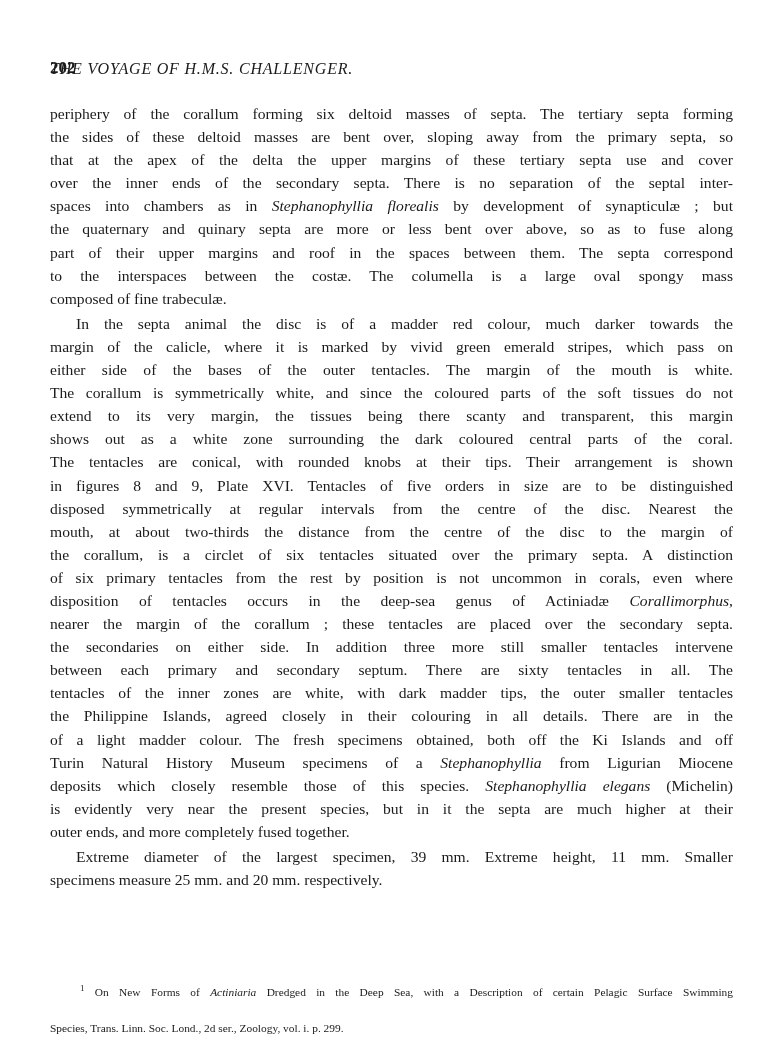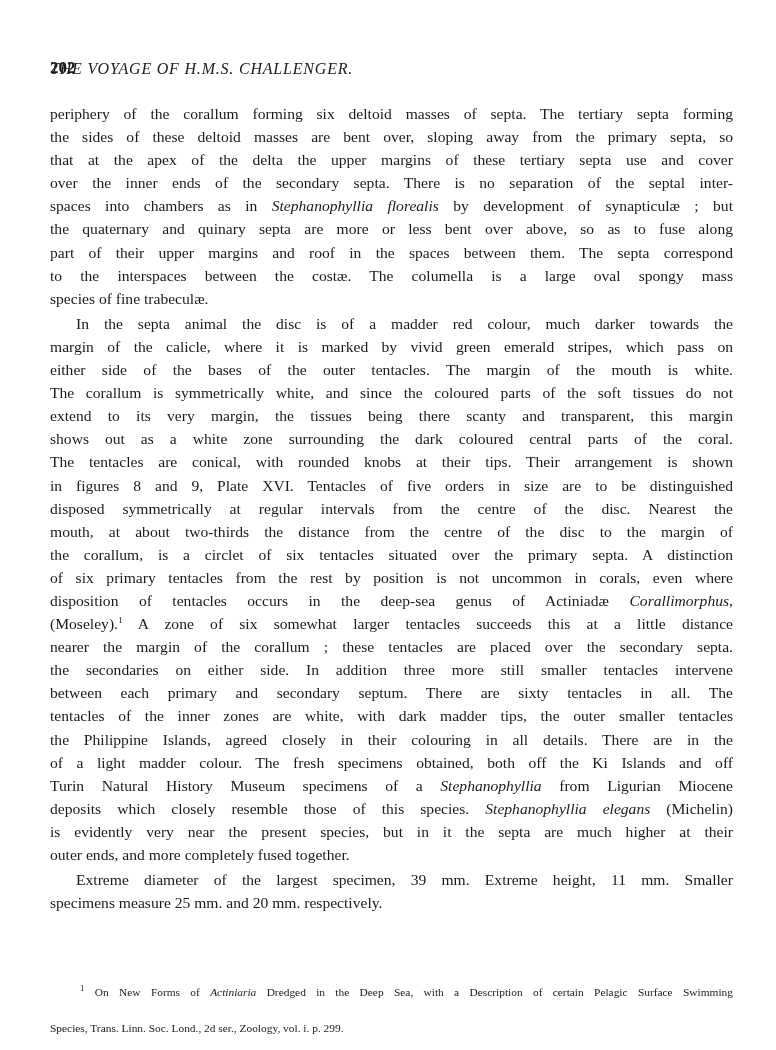--- a/index.html
+++ b/index.html
@@ -35,38 +35,37 @@
   <div class="body">
     <div>
         <span class="line">periphery of the corallum forming six deltoid masses of septa.  The tertiary septa forming</span>
         <span class="line">the sides of these deltoid masses are bent over, sloping away from the primary septa, so</span>
         <span class="line">that at the apex of the delta the upper margins of these tertiary septa use and cover</span>
         <span class="line">over the inner ends of the secondary septa.  There is no separation of the septal inter-</span>
         <span class="line">spaces into chambers as in <em>Stephanophyllia florealis</em> by development of synapticulæ ; but</span>
         <span class="line">the quaternary and quinary septa are more or less bent over above, so as to fuse along</span>
         <span class="line">part of their upper margins and roof in the spaces between them.  The septa correspond</span>
         <span class="line">to the interspaces between the costæ.  The columella is a large oval spongy mass</span>
-        <span class="line last">species of fine trabeculæ.</span>
+        <span class="line last">composed of fine trabeculæ.</span>
       </div>
     <div class="para-gap"></div>
     <div>
         <span class="line indent">In the septa animal the disc is of a madder red colour, much darker towards the</span>
         <span class="line">margin of the calicle, where it is marked by vivid green emerald stripes, which pass on</span>
         <span class="line">either side of the bases of the outer tentacles.  The margin of the mouth is white.</span>
         <span class="line">The corallum is symmetrically white, and since the coloured parts of the soft tissues do not</span>
         <span class="line">extend to its very margin, the tissues being there scanty and transparent, this margin</span>
         <span class="line">shows out as a white zone surrounding the dark coloured central parts of the coral.</span>
         <span class="line">The tentacles are conical, with rounded knobs at their tips.  Their arrangement is shown</span>
         <span class="line">in figures 8 and 9, Plate XVI.  Tentacles of five orders in size are to be distinguished</span>
         <span class="line">disposed symmetrically at regular intervals from the centre of the disc.  Nearest the</span>
         <span class="line">mouth, at about two-thirds the distance from the centre of the disc to the margin of</span>
         <span class="line">the corallum, is a circlet of six tentacles situated over the primary septa.  A distinction</span>
         <span class="line">of six primary tentacles from the rest by position is not uncommon in corals, even where</span>
         <span class="line">disposition of tentacles occurs in the deep-sea genus of Actiniadæ <em>Corallimorphus</em>,</span>
-        <span class="line">(Moseley).<sup>1</sup>  A zone of six somewhat larger tentacles succeeds this at a little distance</span>
         <span class="line">nearer the margin of the corallum ; these tentacles are placed over the secondary septa.</span>
         <span class="line">the secondaries on either side.  In addition three more still smaller tentacles intervene</span>
         <span class="line">between each primary and secondary septum.  There are sixty tentacles in all.  The</span>
         <span class="line">tentacles of the inner zones are white, with dark madder tips, the outer smaller tentacles</span>
         <span class="line">the Philippine Islands, agreed closely in their colouring in all details.  There are in the</span>
         <span class="line">of a light madder colour.  The fresh specimens obtained, both off the Ki Islands and off</span>
         <span class="line">Turin Natural History Museum specimens of a <em>Stephanophyllia</em> from Ligurian Miocene</span>
         <span class="line">deposits which closely resemble those of this species.  <em>Stephanophyllia elegans</em> (Michelin)</span>
         <span class="line">is evidently very near the present species, but in it the septa are much higher at their</span>
         <span class="line last">outer ends, and more completely fused together.</span>

